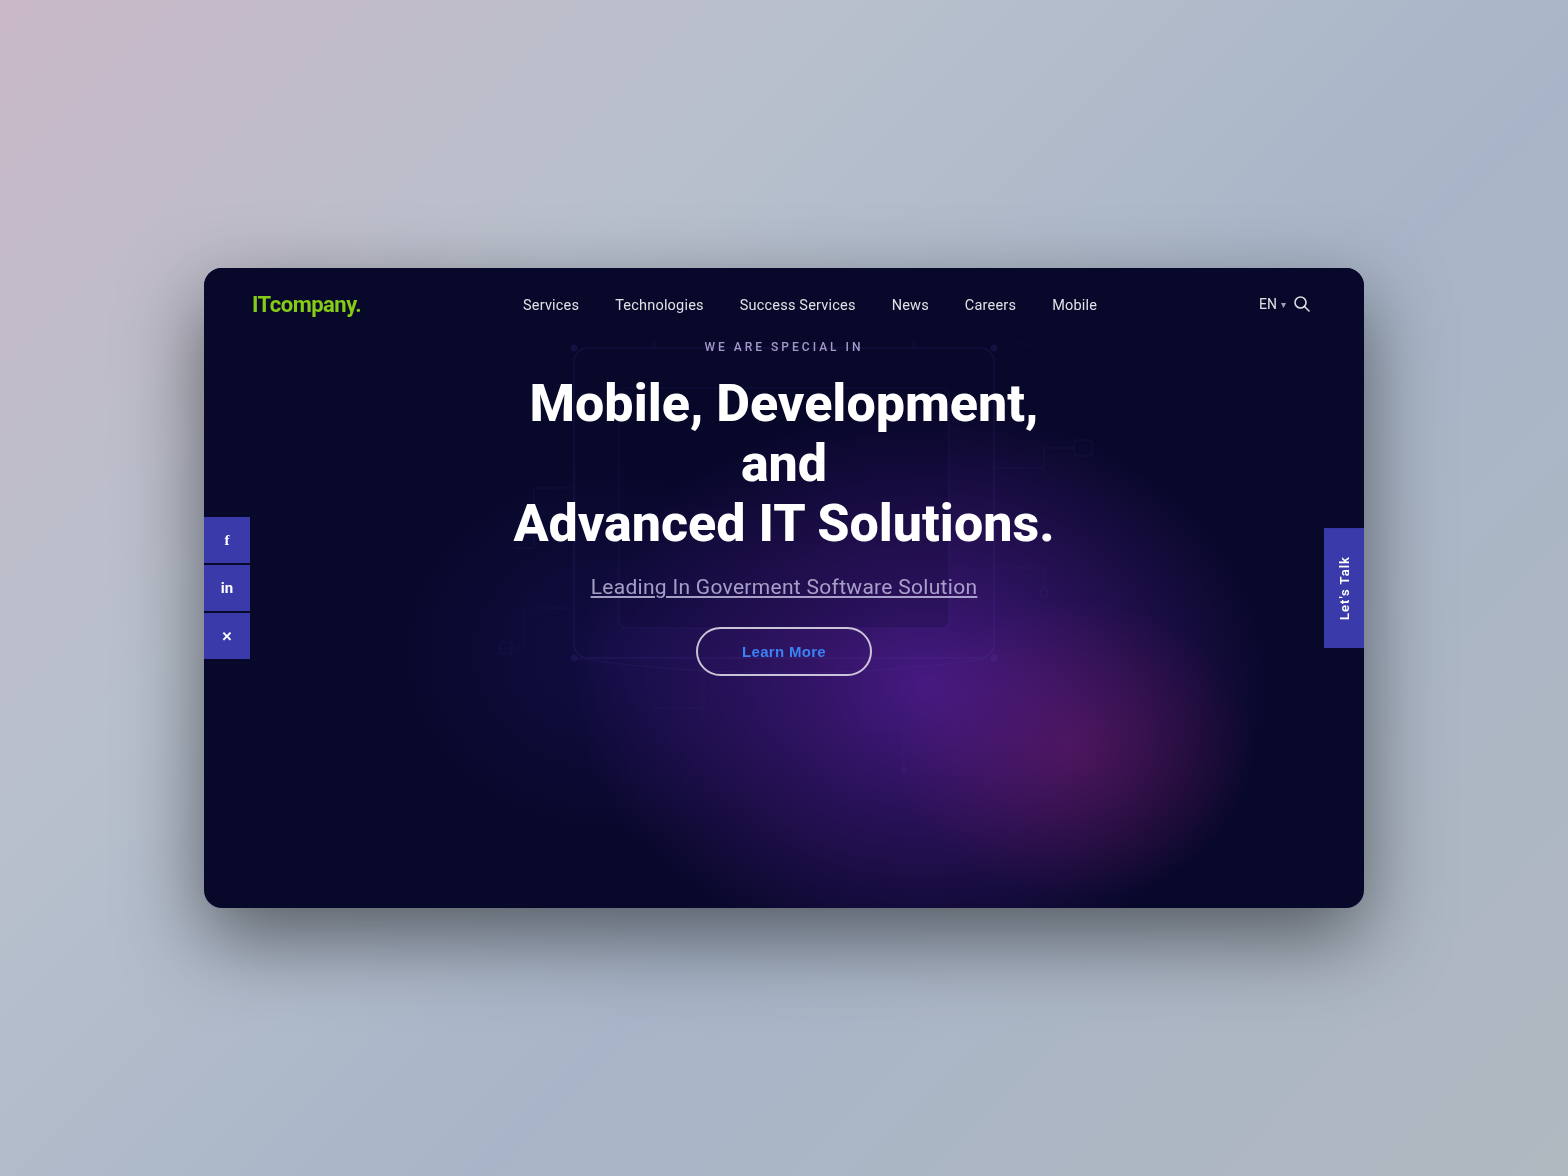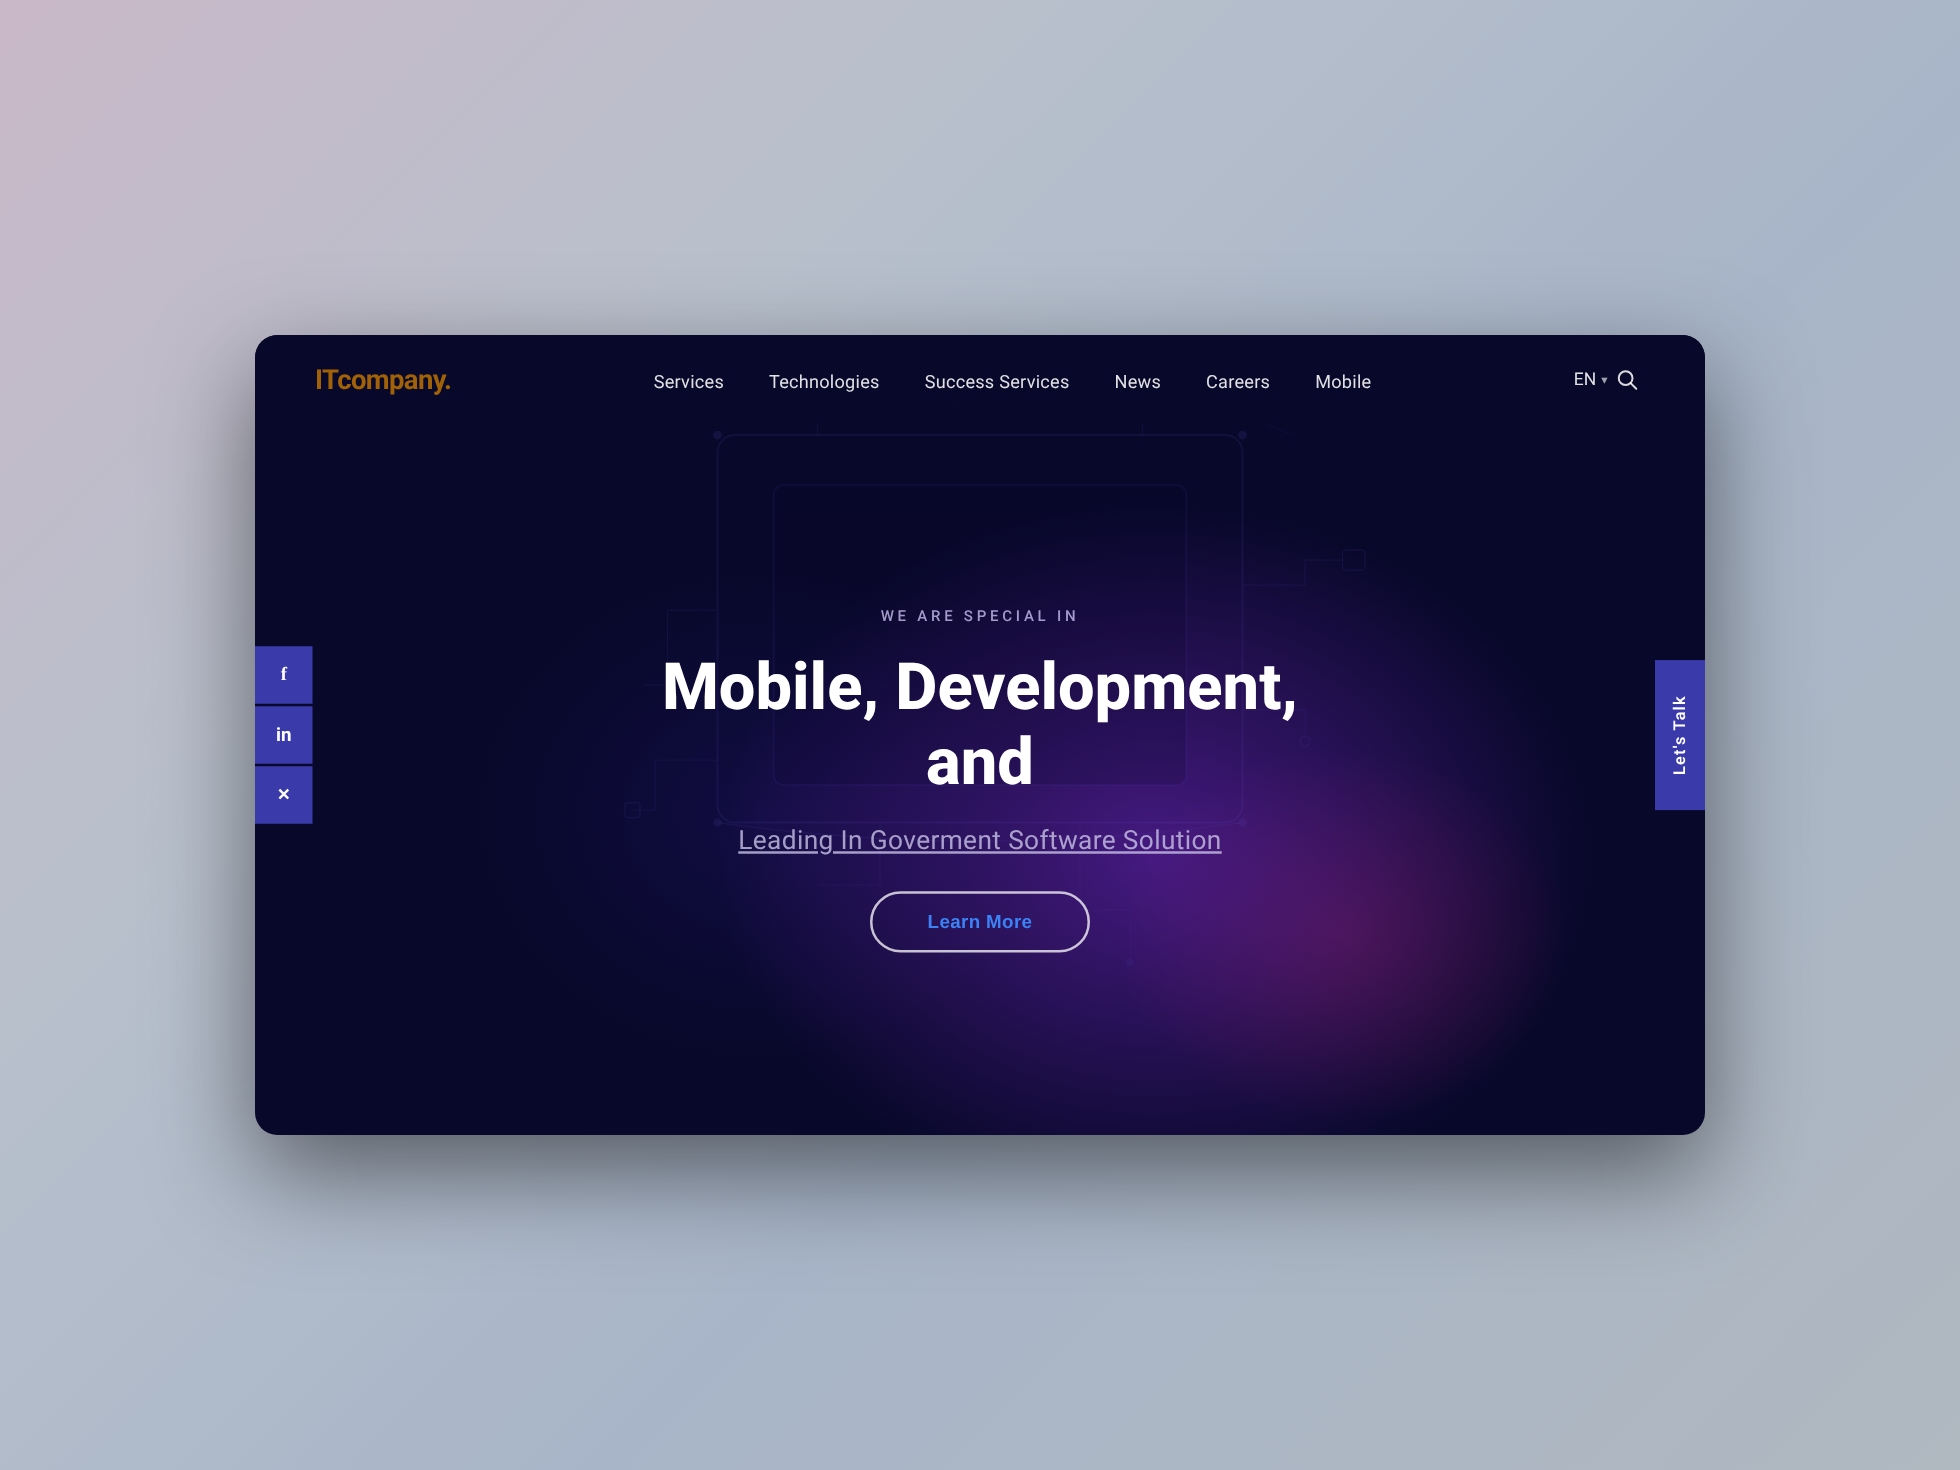--- a/index.html
+++ b/index.html
@@ -43,21 +43,21 @@
       z-index: 10;
       display: flex;
       align-items: center;
       justify-content: space-between;
       padding: 0 48px;
       height: 72px;
       background: rgba(8, 8, 42, 0.95);
     }
 
     .logo {
-      color: #a16207;
+      color: #84cc16;
       font-size: 22px;
       font-weight: 700;
       letter-spacing: -0.5px;
       white-space: nowrap;
     }
 
     .nav-links {
       display: flex;
       gap: 36px;
       list-style: none;
@@ -102,21 +102,21 @@
       height: 28px;
     }
 
     
     .hero {
       position: relative;
       z-index: 2;
       display: flex;
       flex-direction: column;
       align-items: center;
-      justify-content: center;
+      justify-content: flex-start;
       height: calc(640px - 72px);
       text-align: center;
       padding: 0 40px;
     }
 
     .hero-content {
       position: relative;
       z-index: 5;
     }
 
@@ -308,20 +308,21 @@
     <div class="social-btn">
       <span style="font-size:13px;font-weight:700;">✕</span>
     </div>
   </div>
 
   <section class="hero">
     <div class="hero-content">
       <p class="eyebrow">WE ARE SPECIAL IN</p>
       <h1 class="hero-title">
         <span>Mobile, Development, and</span><br>
+        <span>Advanced IT Solutions.</span>
       </h1>
       <p class="hero-subtitle">Leading In Goverment Software Solution</p>
       <button class="learn-more-btn">Learn More</button>
     </div>
   </section>
 
   <div class="lets-talk-sidebar">
     <span class="lets-talk-text">Let's Talk</span>
   </div>
 

